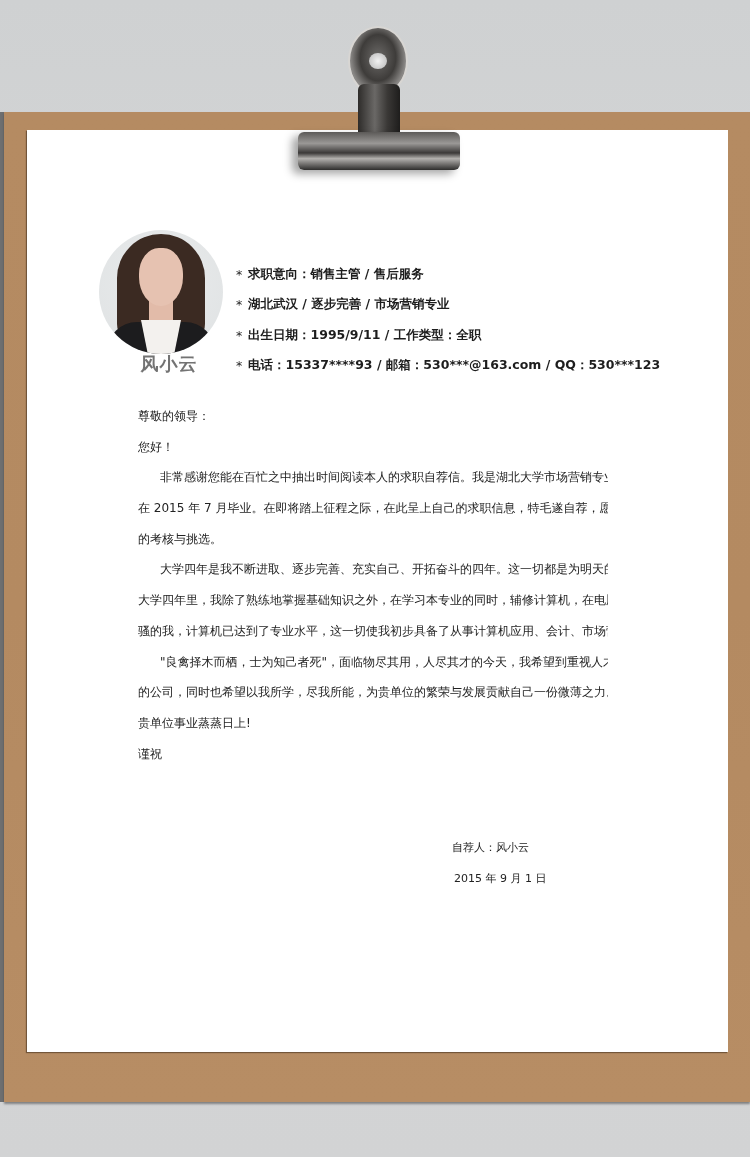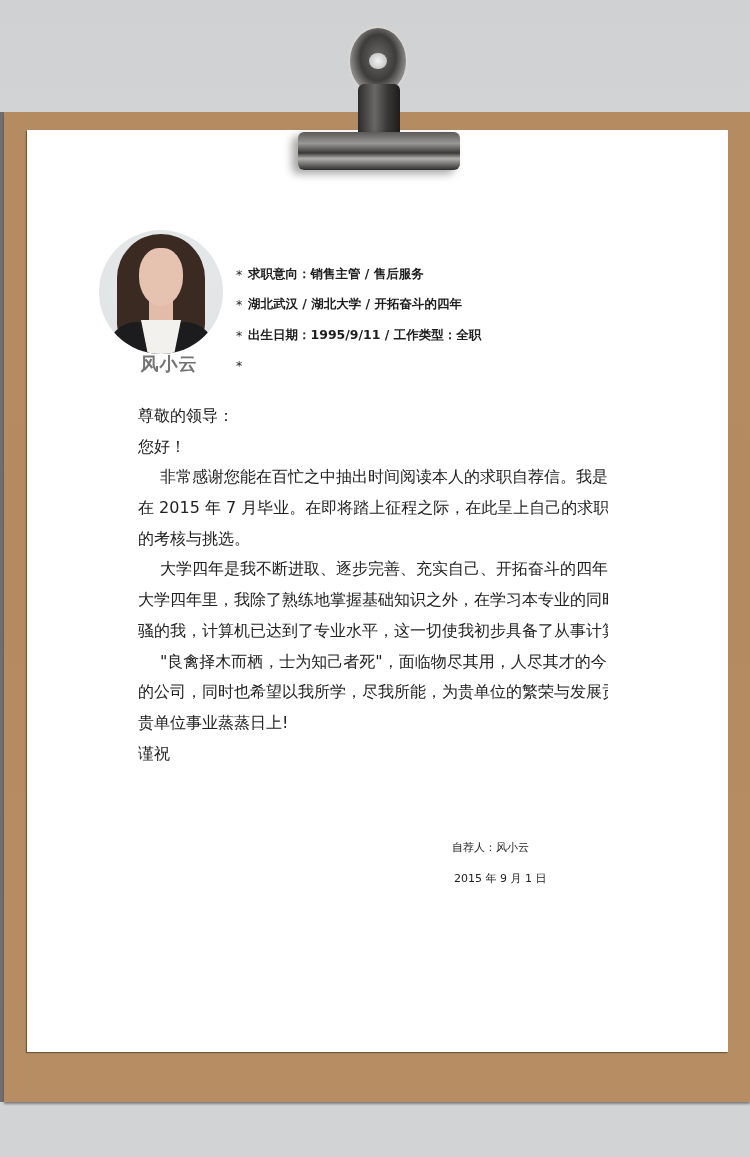--- a/index.html
+++ b/index.html
@@ -78,21 +78,21 @@
     }
     .info { position: absolute; left: 236px; top: 259px; }
     .info-row {
       height: 30.5px; font-size: 12.5px; font-weight: bold; color: #1d1d1d; white-space: nowrap;
       display: flex; align-items: center;
     }
     .info-row .bullet { width: 12px; font-weight: normal; }
     
     .letter { position: absolute; left: 138px; top: 404px; width: 470px; }
     .line {
-      font-size: 16px; color: #222; height: 30.7px; line-height: 24px; white-space: nowrap;
+      font-size: 12px; color: #222; height: 30.7px; line-height: 24px; white-space: nowrap;
       text-align: justify; text-align-last: justify; overflow: hidden;
     }
     .line.left { text-align: left; text-align-last: left; }
     .line.indent { text-indent: 22px; }
     .sign { position: absolute; left: 452px; top: 838px; font-size: 11px; color: #222; }
     .sign div { height: 31px; line-height: 20px; }
     .sign .date { padding-left: 2px; }
   </style>
 </head>
 <body>
@@ -117,28 +117,29 @@
 </div>
 <div class="name">风小云</div>
 
 <div class="info">
   <div class="info-row">
     <span class="bullet">*</span>
     <span>求职意向：销售主管 / 售后服务</span>
   </div>
   <div class="info-row">
     <span class="bullet">*</span>
-    <span>湖北武汉 / 湖北大学 / 开拓奋斗的四年</span>
+    <span>湖北武汉 / 逐步完善 / 市场营销专业</span>
   </div>
   <div class="info-row">
     <span class="bullet">*</span>
     <span>出生日期：1995/9/11 / 工作类型：全职</span>
   </div>
   <div class="info-row">
     <span class="bullet">*</span>
+    <span>电话：15337****93 / 邮箱：530***@163.com / QQ：530***123</span>
   </div>
 </div>
 
 <div class="letter">
   <div class="line left">尊敬的领导：</div>
   <div class="line left">您好！</div>
   <div class="line indent">非常感谢您能在百忙之中抽出时间阅读本人的求职自荐信。我是湖北大学市场营销专业的学生，将</div>
   <div class="line">在 2015 年 7 月毕业。在即将踏上征程之际，在此呈上自己的求职信息，特毛遂自荐，愿意接受贵公司</div>
   <div class="line left">的考核与挑选。</div>
   <div class="line indent">大学四年是我不断进取、逐步完善、充实自己、开拓奋斗的四年。这一切都是为明天的发展而准备。</div>

